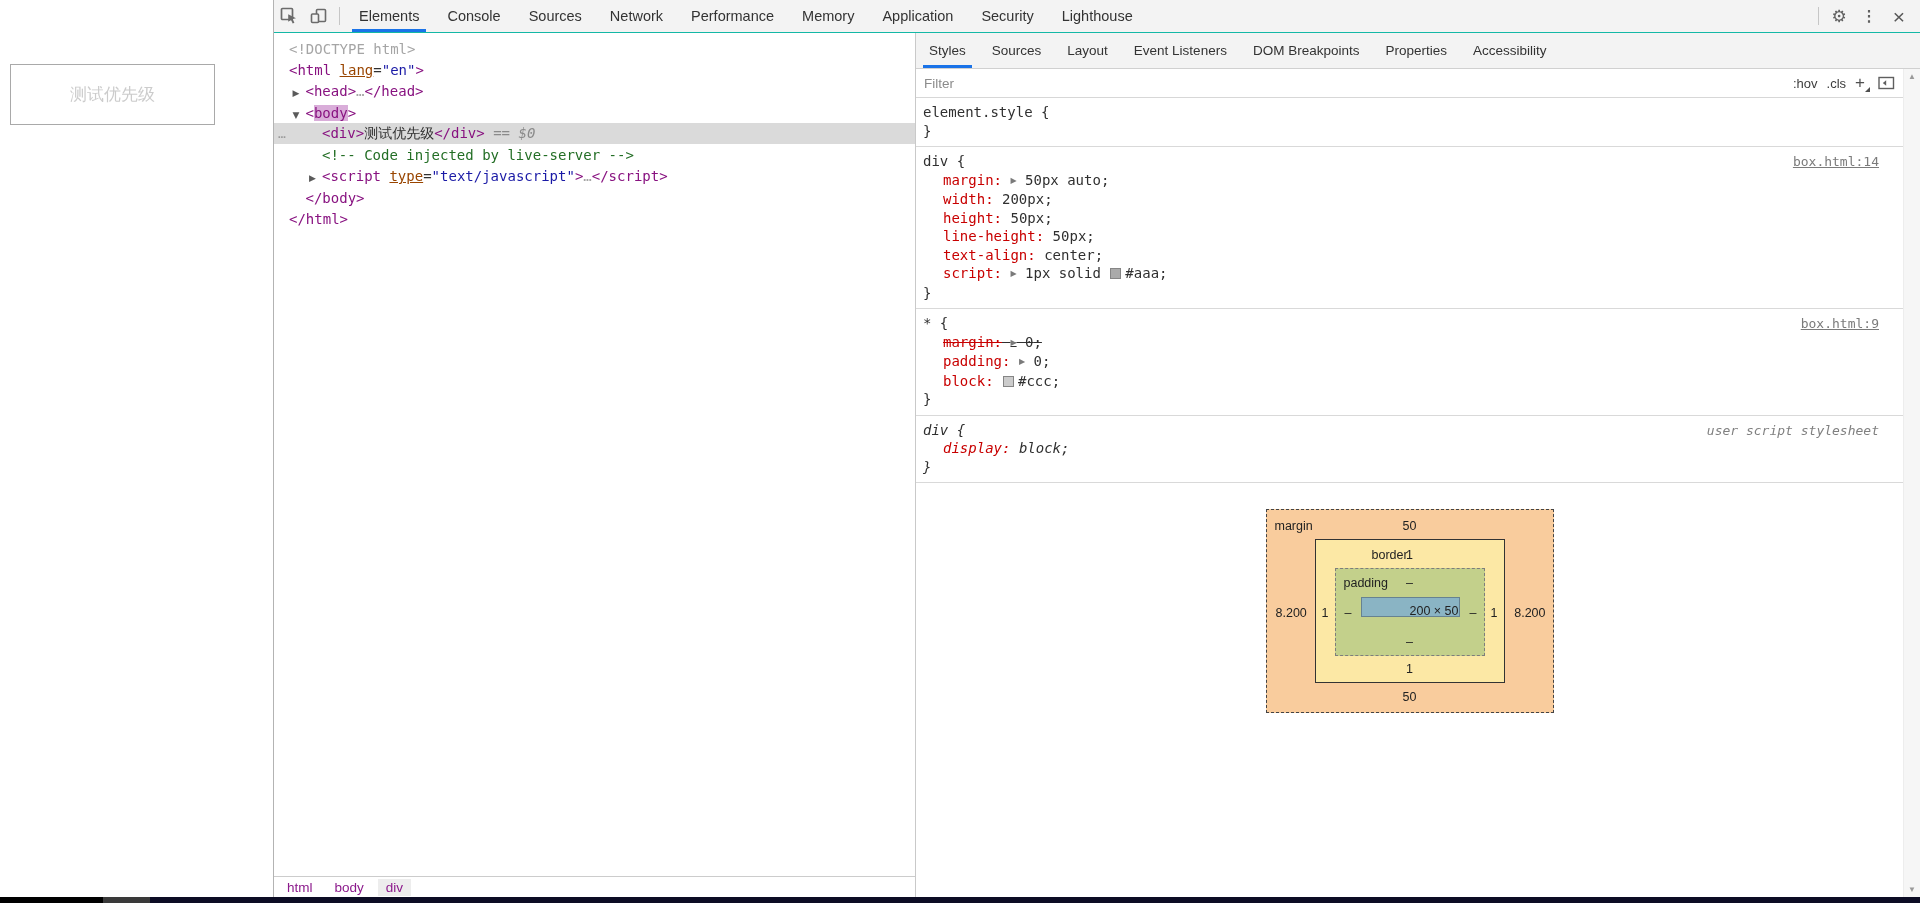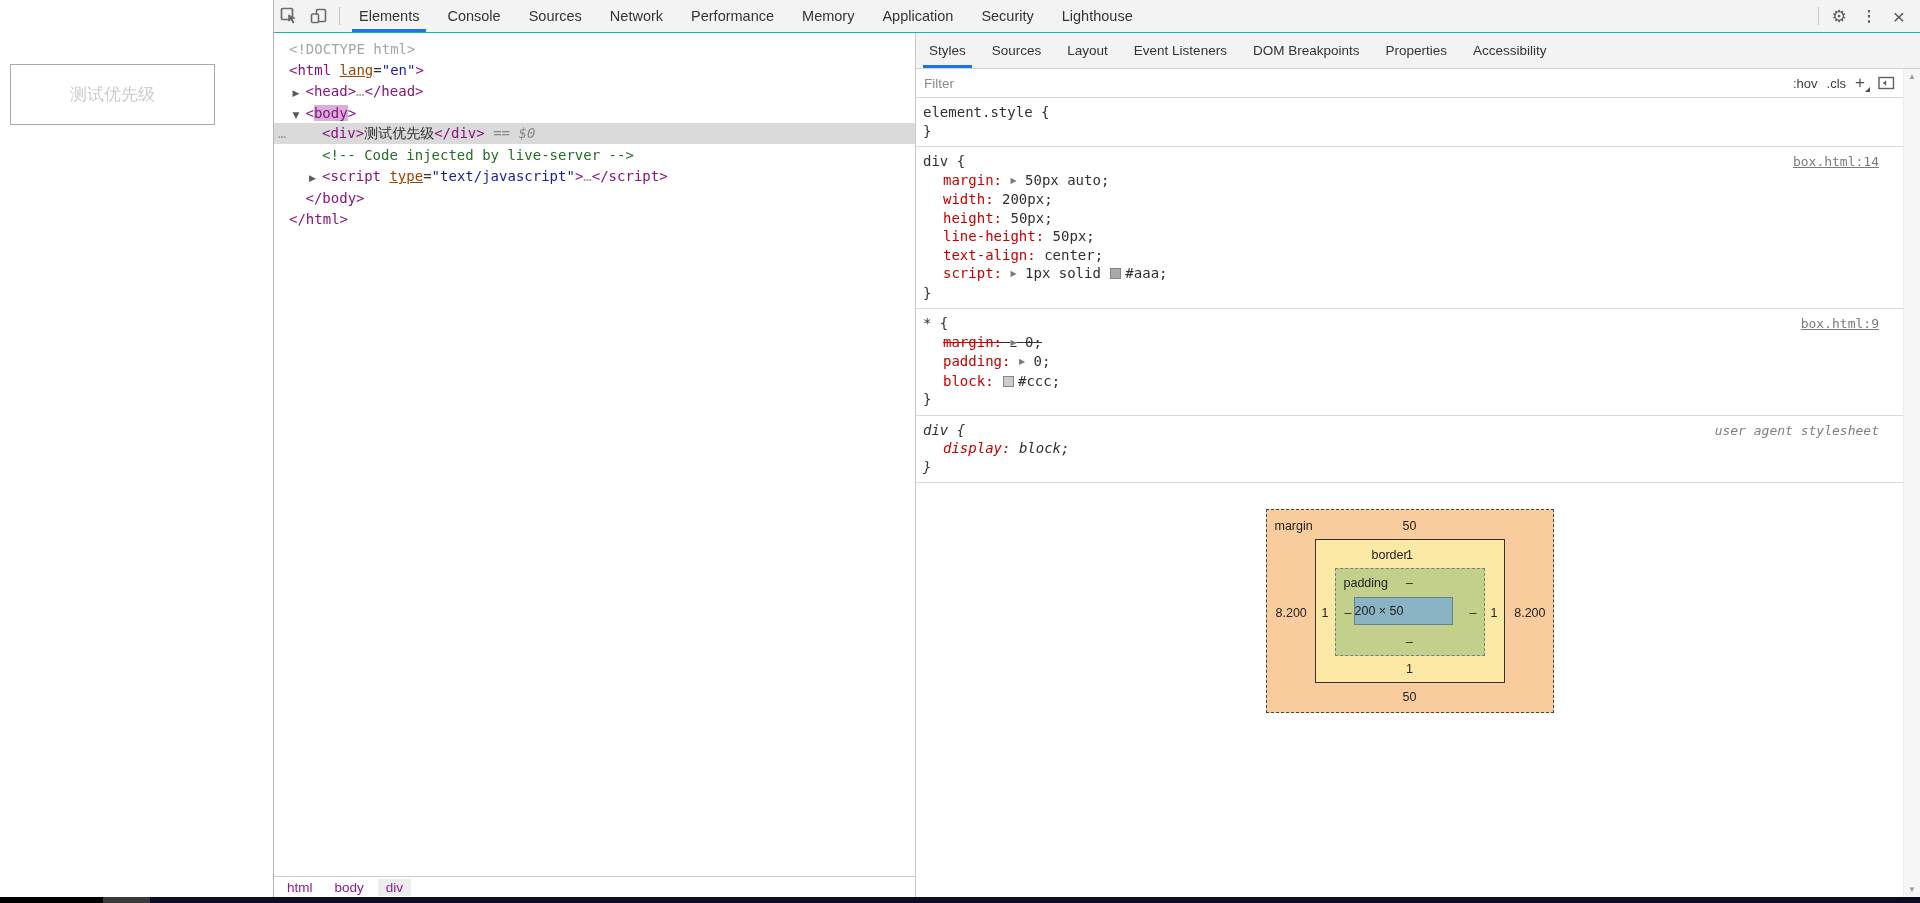--- a/index.html
+++ b/index.html
@@ -120,22 +120,22 @@
   
   .bm {
     position:relative; width:288px; height:204px; margin:26px auto 0;
     font-size:12.5px; color:#222; font-family:"Liberation Sans", sans-serif;
   }
   .bm-box { position:absolute; }
   .bm-margin  { left:0; top:0; width:288px; height:204px; background:var(--c-bm_margin,#f9cc9d); border:1px dashed #444; }
   .bm-border  { left:49px; top:30px; width:190px; height:144px; background:var(--c-bm_border,#fce8a5); border:1px solid #333; }
   .bm-padding { left:69px; top:59px; width:150px; height:88px; background:var(--c-bm_padding,#c3d08b); border:1px dashed #7d7d7d; }
   .bm-content {
-    left:88px; top:88px; width:99px; height:28px; background:var(--c-bm_content,#8ab4c4);
-    border:1px solid #668291; text-align:left; line-height:26px;
+    left:95px; top:88px; width:99px; height:20px; background:var(--c-bm_content,#8ab4c4);
+    border:1px solid #668291; text-align:right; line-height:26px;
   }
   .lab { position:absolute; white-space:nowrap; }
   .lab.cx { left:0; right:0; text-align:center; }
   
   .taskbar { position:absolute; left:0; top:897px; right:0; height:6px; background:#0c0c24; }
   .taskbar .seg1 { position:absolute; left:0; width:103px; top:0; bottom:0; background:#000; }
   .taskbar .seg2 { position:absolute; left:103px; width:47px; top:0; bottom:0; background:#3a3a3a; }
   svg { display:block; }
 </style>
 </head>
@@ -250,21 +250,21 @@
             </div>
             <div class="sec">
               <div class="slink">box.html:9</div>
               <div class="sline"><span>*</span><span> {</span></div>
               <div class="pline struck"><span class="pname">margin:</span> <span class="parrow">▶</span> <span class="pval">0</span>;</div>
               <div class="pline"><span class="pname">padding:</span> <span class="parrow">▶</span> <span class="pval">0</span>;</div>
               <div class="pline"><span class="pname">block:</span> <span class="swatch" style="background: rgb(204, 204, 204);"></span><span class="pval">#ccc</span>;</div>
               <div class="cline">}</div>
             </div>
             <div class="sec">
-              <div class="slink plain">user agent stylesheet</div>
+              <div class="slink plain">user script stylesheet</div>
               <div class="sline it"><span>div</span><span> {</span></div>
               <div class="pline it"><span class="pname">display:</span> <span class="pval">block</span>;</div>
               <div class="cline it">}</div>
             </div>
             <div id="bm-slot">
           <div class="bm">
             <div class="bm-box bm-margin"></div>
             <div class="bm-box bm-border"></div>
             <div class="bm-box bm-padding"></div>
             <div class="bm-box bm-content">200 × 50</div>

